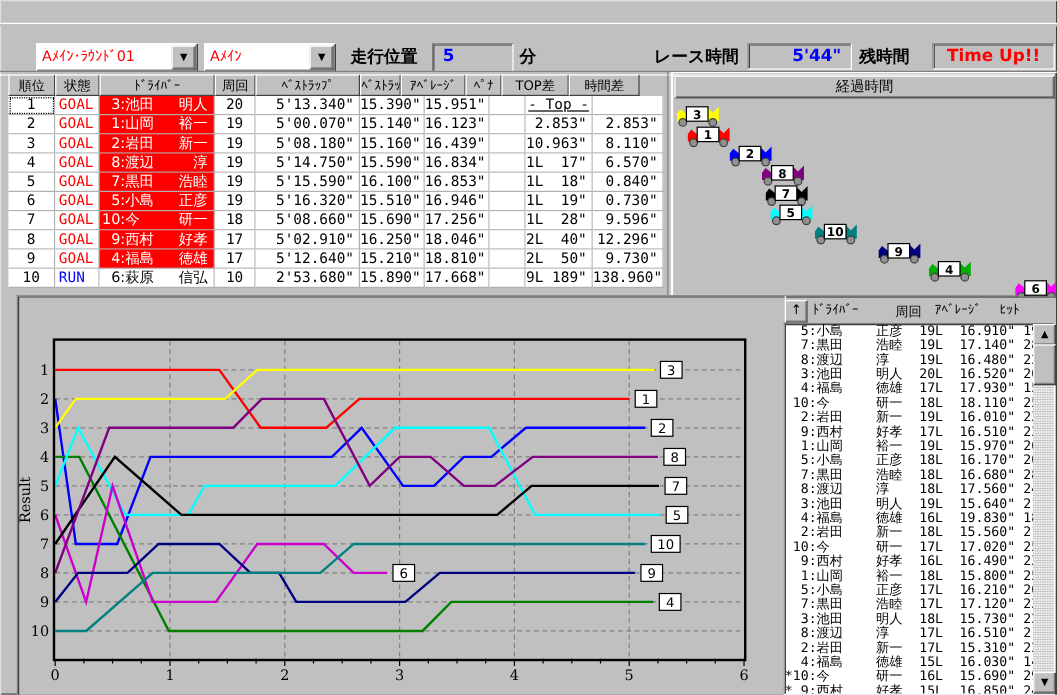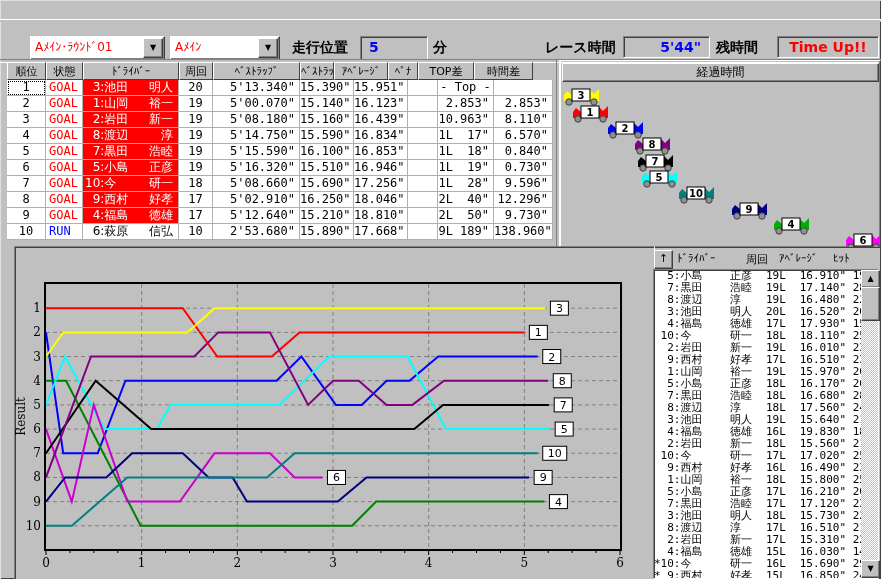--- a/index.html
+++ b/index.html
@@ -103,21 +103,21 @@
       </div>
       <div class="drow">
         <div class="dcell ctr selcell" style="width: 39px;">1</div>
         <div class="dcell " style="width: 37px; color: rgb(255, 0, 0); padding-left: 3px;">GOAL</div>
         <div class="dcell drvcell goalbg" style="width: 96px;"><span style="white-space: pre;"> 3:池田</span><span>明人</span></div>
         <div class="dcell ctr" style="width: 34px;">20</div>
         <div class="dcell rgt" style="width: 87px;">5'13.340"</div>
         <div class="dcell rgt" style="width: 54px;">15.390"</div>
         <div class="dcell rgt" style="width: 54px;">15.951"</div>
         <div class="dcell " style="width: 30px;"></div>
-        <div class="dcell ctr" style="width: 56px;">- Top -</div>
+        <div class="dcell ctr" style="width: 56px; text-decoration: underline;">- Top -</div>
         <div class="dcell rgt" style="width: 59px;"></div>
       </div>
       <div class="drow">
         <div class="dcell ctr" style="width: 39px;">2</div>
         <div class="dcell " style="width: 37px; color: rgb(255, 0, 0); padding-left: 3px;">GOAL</div>
         <div class="dcell drvcell goalbg" style="width: 96px;"><span style="white-space: pre;"> 1:山岡</span><span>裕一</span></div>
         <div class="dcell ctr" style="width: 34px;">19</div>
         <div class="dcell rgt" style="width: 87px;">5'00.070"</div>
         <div class="dcell rgt" style="width: 54px;">15.140"</div>
         <div class="dcell rgt" style="width: 54px;">16.123"</div>

